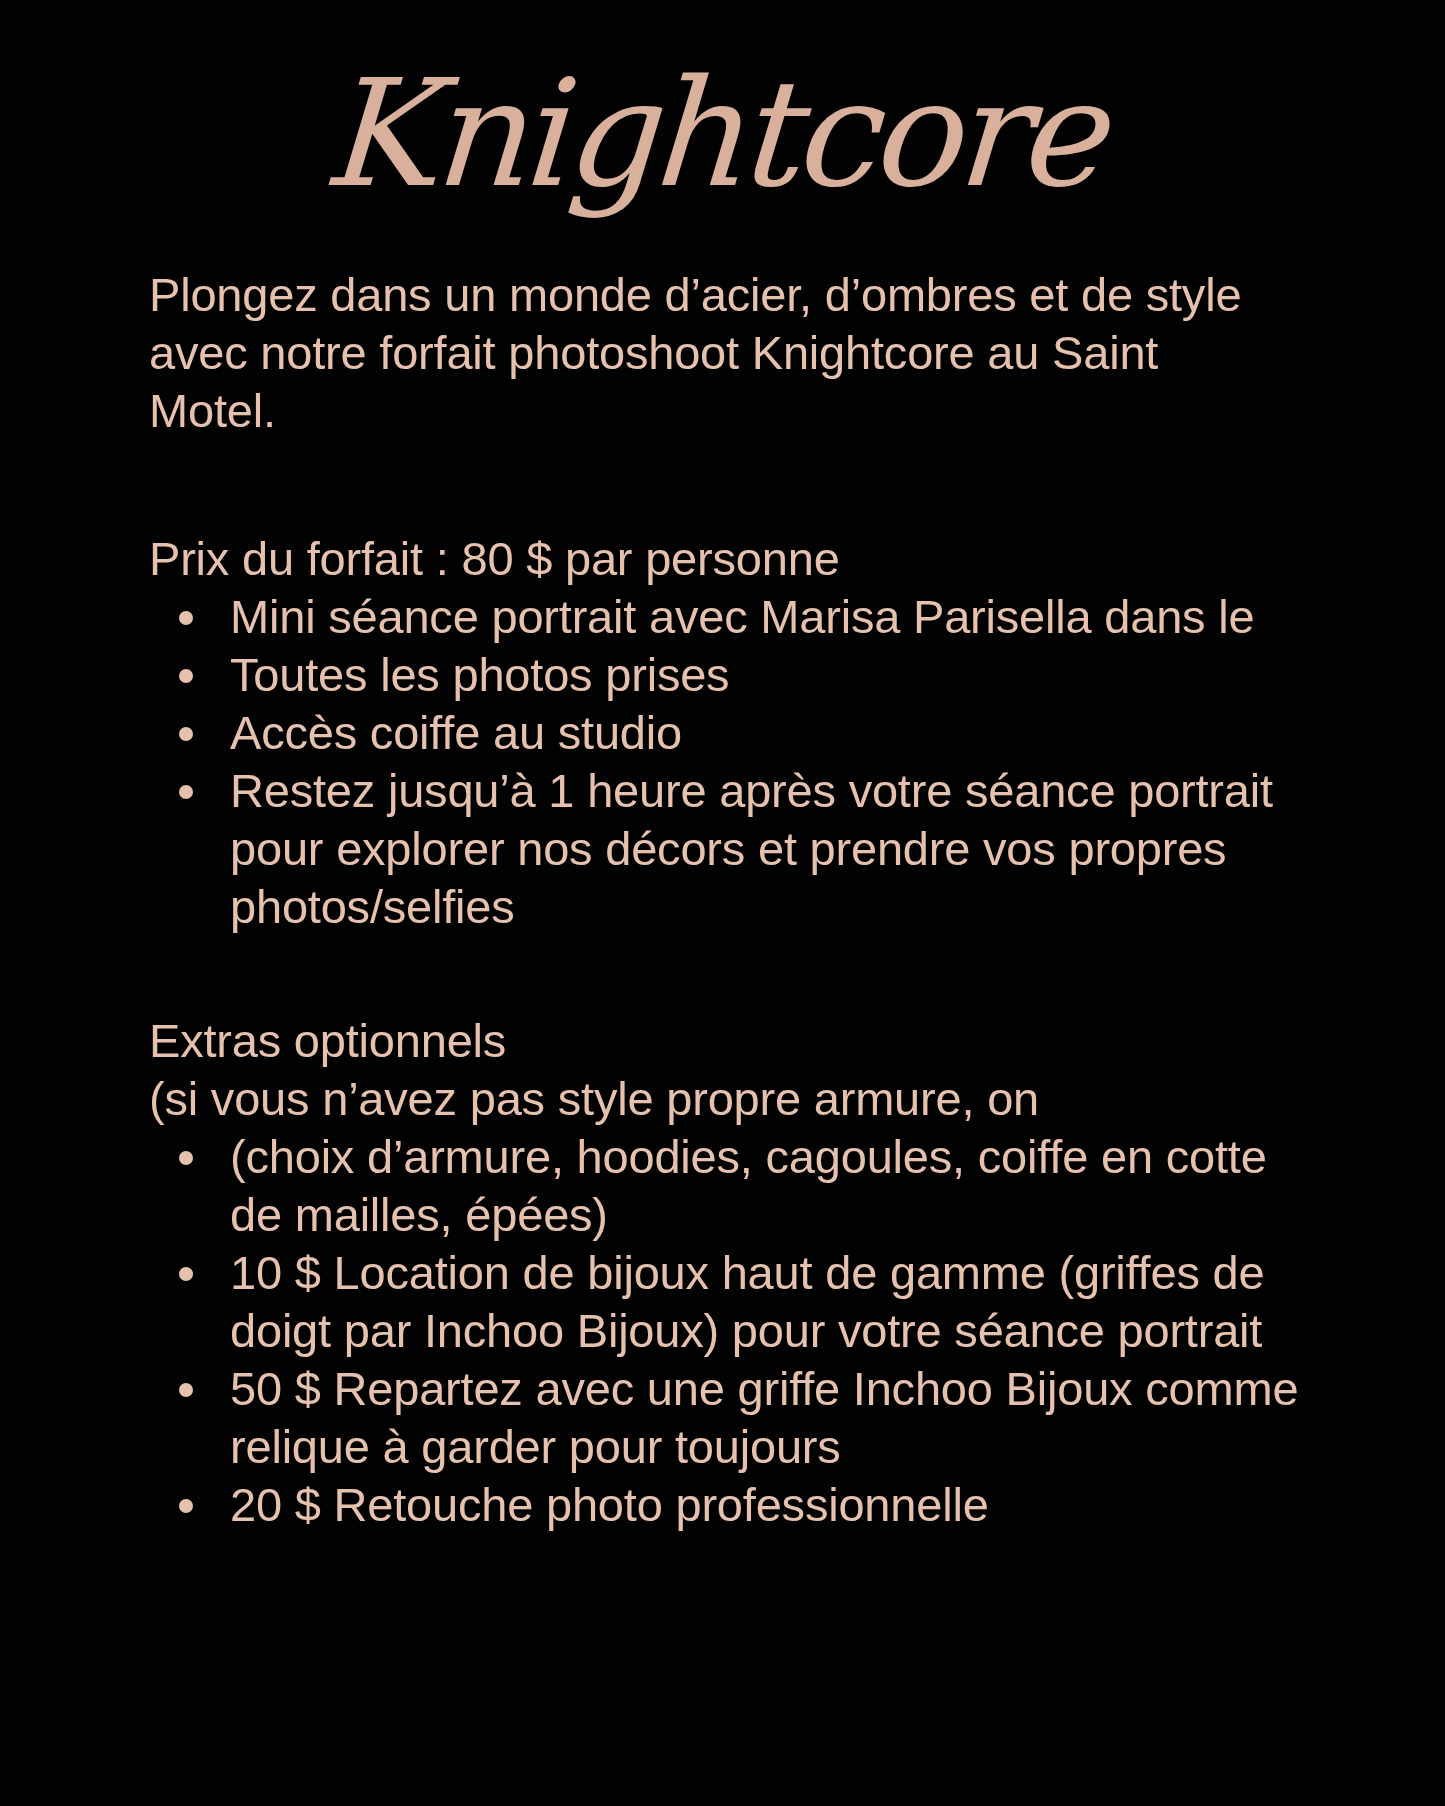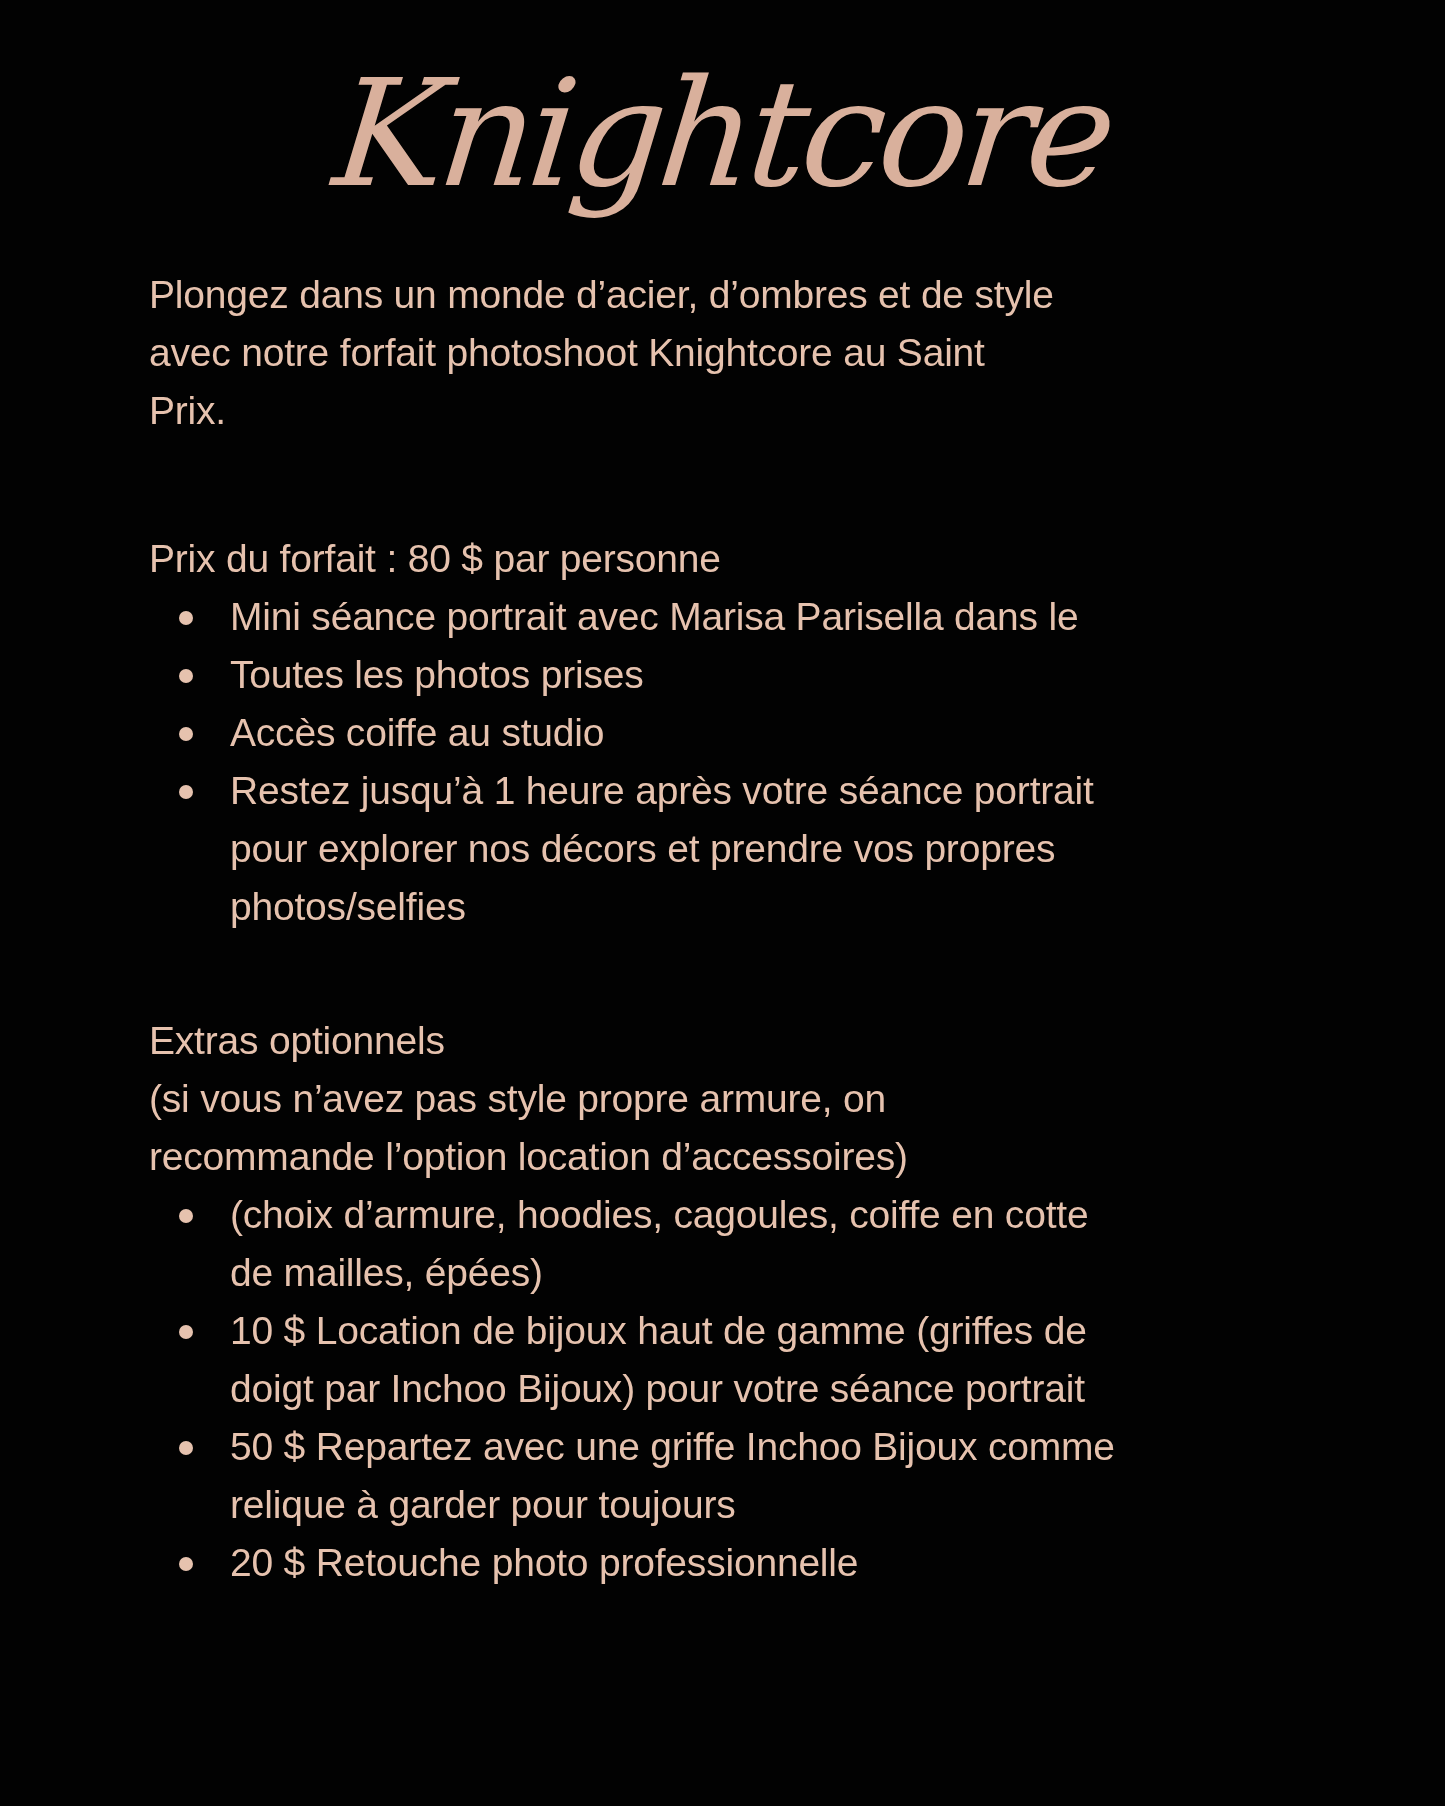--- a/index.html
+++ b/index.html
@@ -27,21 +27,21 @@
     line-height: 200px;
     letter-spacing: -6px;
     color: #d9b09c;
     transform: skewX(-6deg);
   }
   .content {
     position: absolute;
     left: 149px;
     top: 266px;
     width: 1180px;
-    font-size: 39px;
+    font-size: 47px;
     line-height: 58px;
     letter-spacing: -0.2px;
   }
   .line {
     white-space: nowrap;
     height: 58px;
   }
   .gap-1 { height: 90px; }
   .gap-2 { height: 76px; }
   .bullet-list { margin: 0; padding: 0; }
@@ -66,21 +66,21 @@
 
 <div class="page">
 
   <div class="title">Knightcore</div>
 
   <div class="content">
 
     <div>
       <div class="line">Plongez dans un monde d’acier, d’ombres et de style</div>
       <div class="line">avec notre forfait photoshoot Knightcore au Saint</div>
-      <div class="line">Prix.</div>
+      <div class="line">Motel.</div>
     </div>
 
     <div class="gap-1"></div>
 
     <div class="line">Prix du forfait : 80 $ par personne</div>
 
     <div class="bullet-list">
 
       <div class="bullet-item">
         <span class="dot"></span>
@@ -112,21 +112,20 @@
         </div>
       </div>
 
     </div>
 
     <div class="gap-2"></div>
 
     <div>
       <div class="line">Extras optionnels</div>
       <div class="line">(si vous n’avez pas style propre armure, on</div>
-      <div class="line">recommande l’option location d’accessoires)</div>
     </div>
 
     <div class="bullet-list">
 
       <div class="bullet-item">
         <span class="dot"></span>
         <div class="bullet-lines">
           <div class="line">(choix d’armure, hoodies, cagoules, coiffe en cotte</div>
           <div class="line">de mailles, épées)</div>
         </div>

